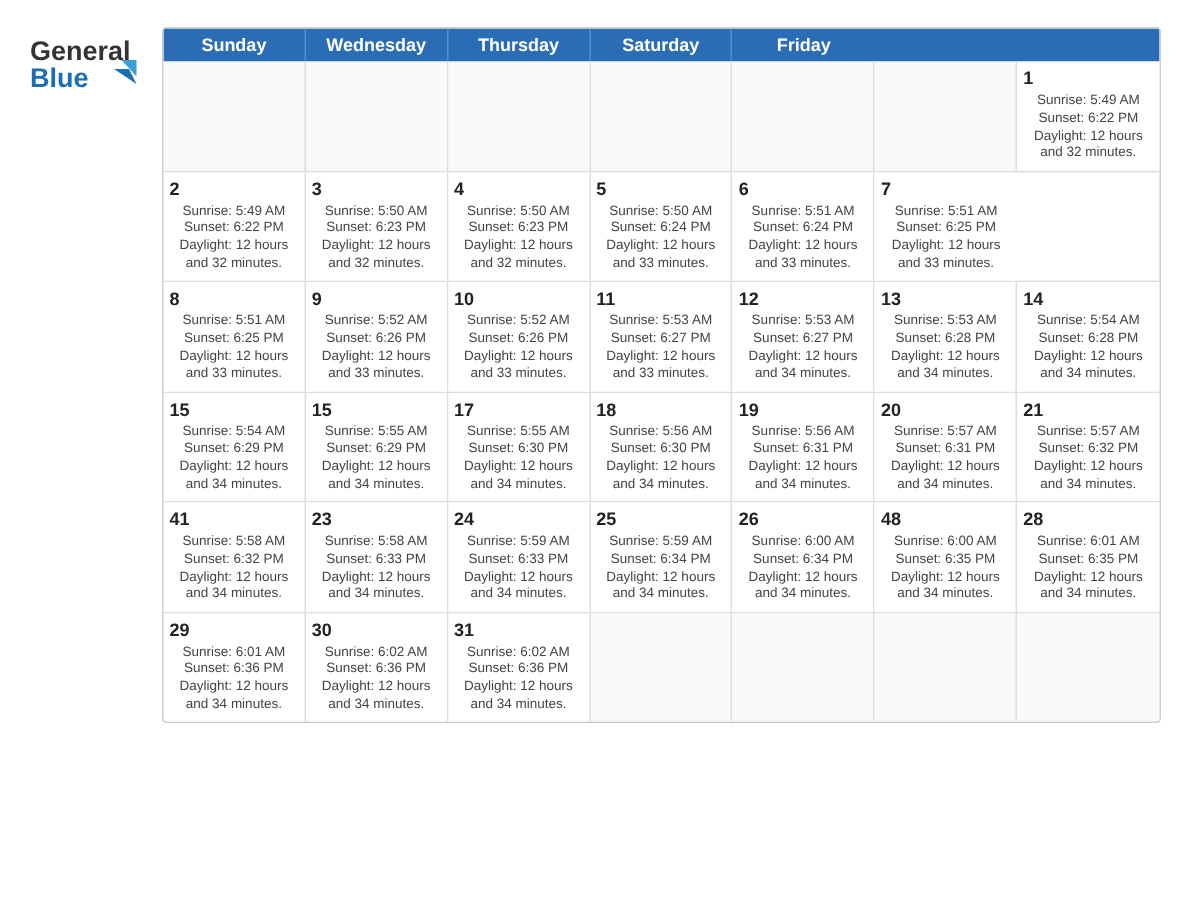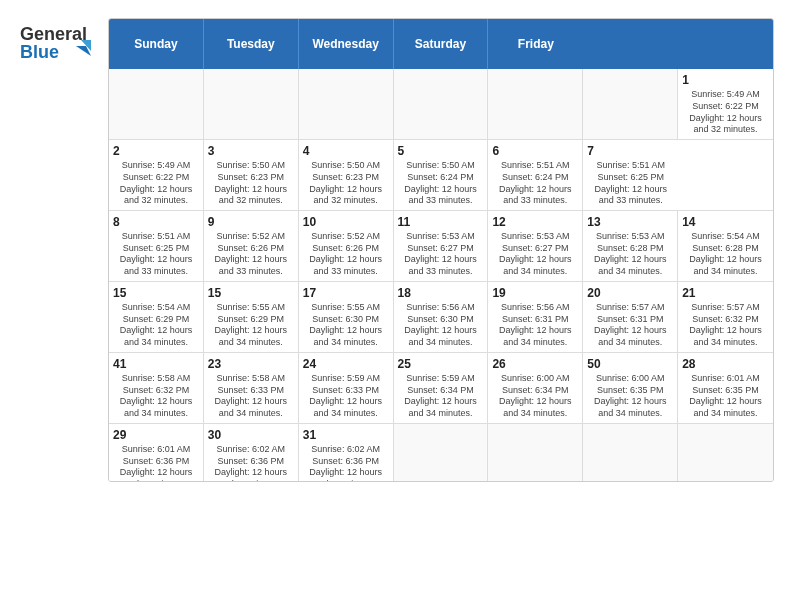--- a/index.html
+++ b/index.html
@@ -49,21 +49,21 @@
     }
     .cal-header {
       display: grid;
       grid-template-columns: repeat(7, 1fr);
       background: #2a6db5;
     }
     .cal-header-cell {
       color: #fff;
       font-size: 12px;
       font-weight: bold;
-      padding: 18px 4px;
+      padding: 4px 4px;
       text-align: center;
       border-right: 1px solid #4a8fd5;
     }
     .cal-header-cell:last-child { border-right: none; }
     .cal-body {
       flex: 1;
       display: flex;
       flex-direction: column;
     }
     .cal-row {
@@ -116,22 +116,22 @@
     </div>
     <div class="title-block">
       <div class="main-title"></div>
       <div class="sub-title"></div>
     </div>
   </div>
 
   <div class="calendar">
     <div class="cal-header">
     <div class="cal-header-cell">Sunday</div>
-        <div class="cal-header-cell">Tuesday</div>
         <div class="cal-header-cell">Wednesday</div>
+        <div class="cal-header-cell">Thursday</div>
         <div class="cal-header-cell">Saturday</div>
         <div class="cal-header-cell">Friday</div>
       </div>
     <div class="cal-body">
     <div class="cal-row">
           <div class="cal-cell empty"></div>
           <div class="cal-cell empty"></div>
           <div class="cal-cell empty"></div>
           <div class="cal-cell empty"></div>
           <div class="cal-cell empty"></div>
@@ -320,21 +320,21 @@
 and 34 minutes.</div>
           </div>
           <div class="cal-cell">
             <span class="day-num">26</span>
             <div class="cell-info" style="white-space: pre-line;">Sunrise: 6:00 AM
 Sunset: 6:34 PM
 Daylight: 12 hours
 and 34 minutes.</div>
           </div>
           <div class="cal-cell">
-            <span class="day-num">50</span>
+            <span class="day-num">48</span>
             <div class="cell-info" style="white-space: pre-line;">Sunrise: 6:00 AM
 Sunset: 6:35 PM
 Daylight: 12 hours
 and 34 minutes.</div>
           </div>
           <div class="cal-cell">
             <span class="day-num">28</span>
             <div class="cell-info" style="white-space: pre-line;">Sunrise: 6:01 AM
 Sunset: 6:35 PM
 Daylight: 12 hours

